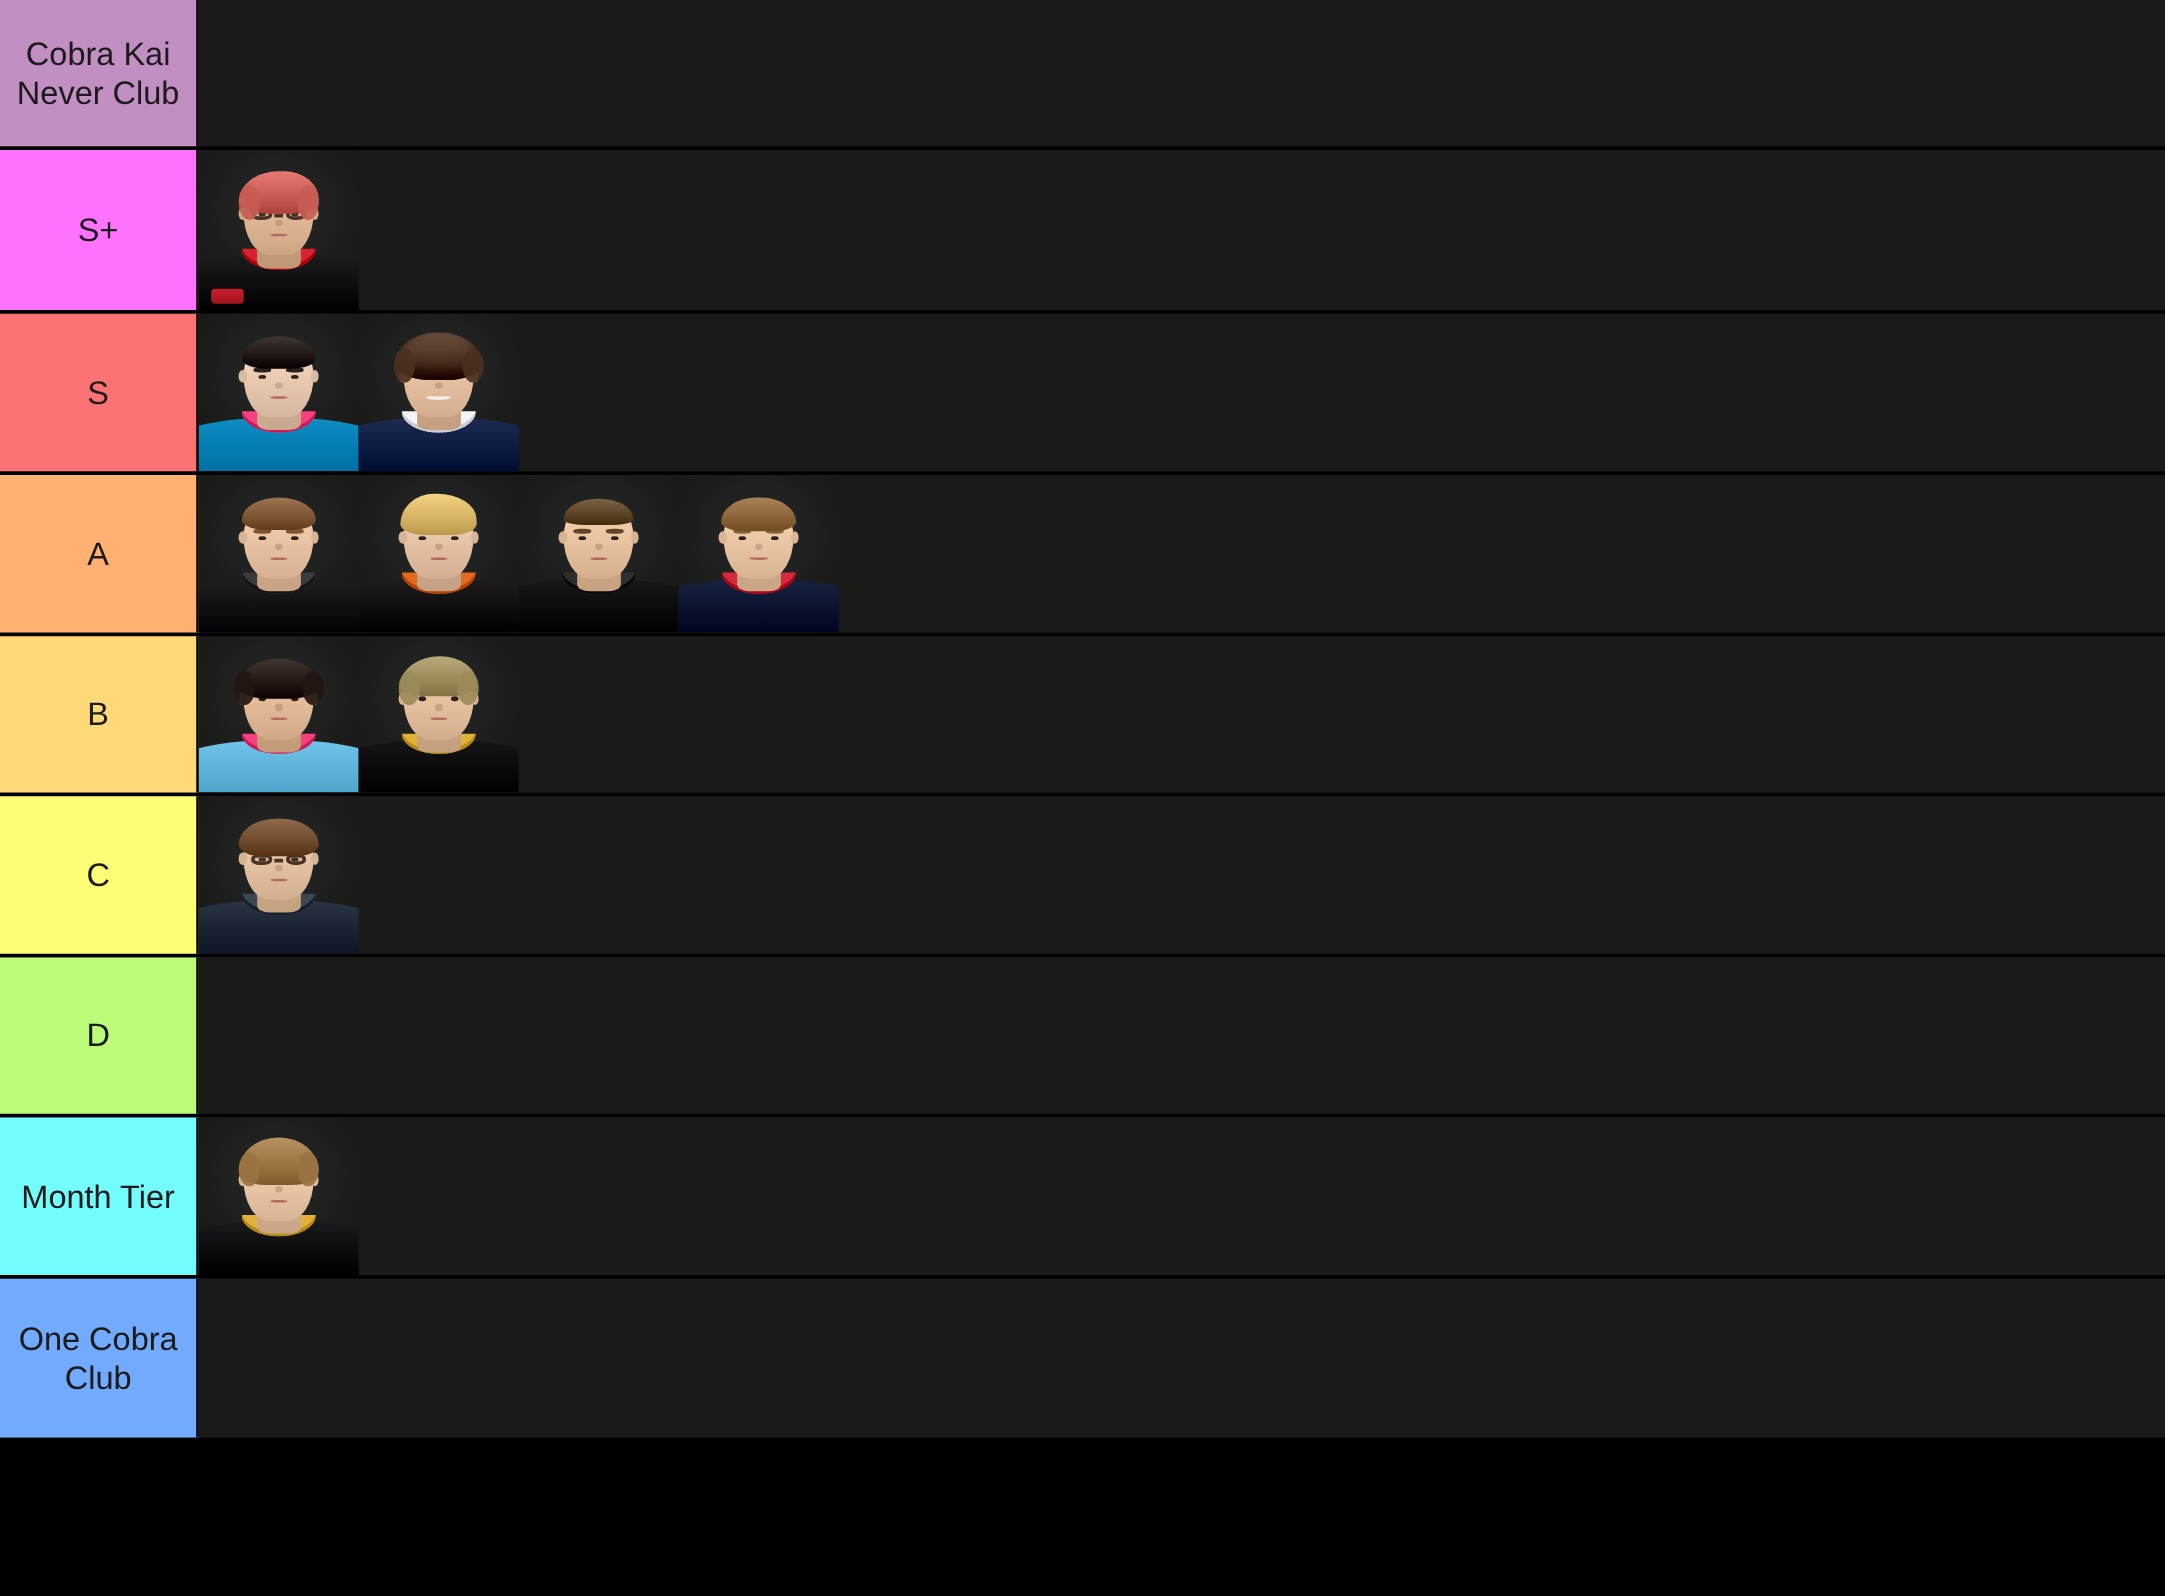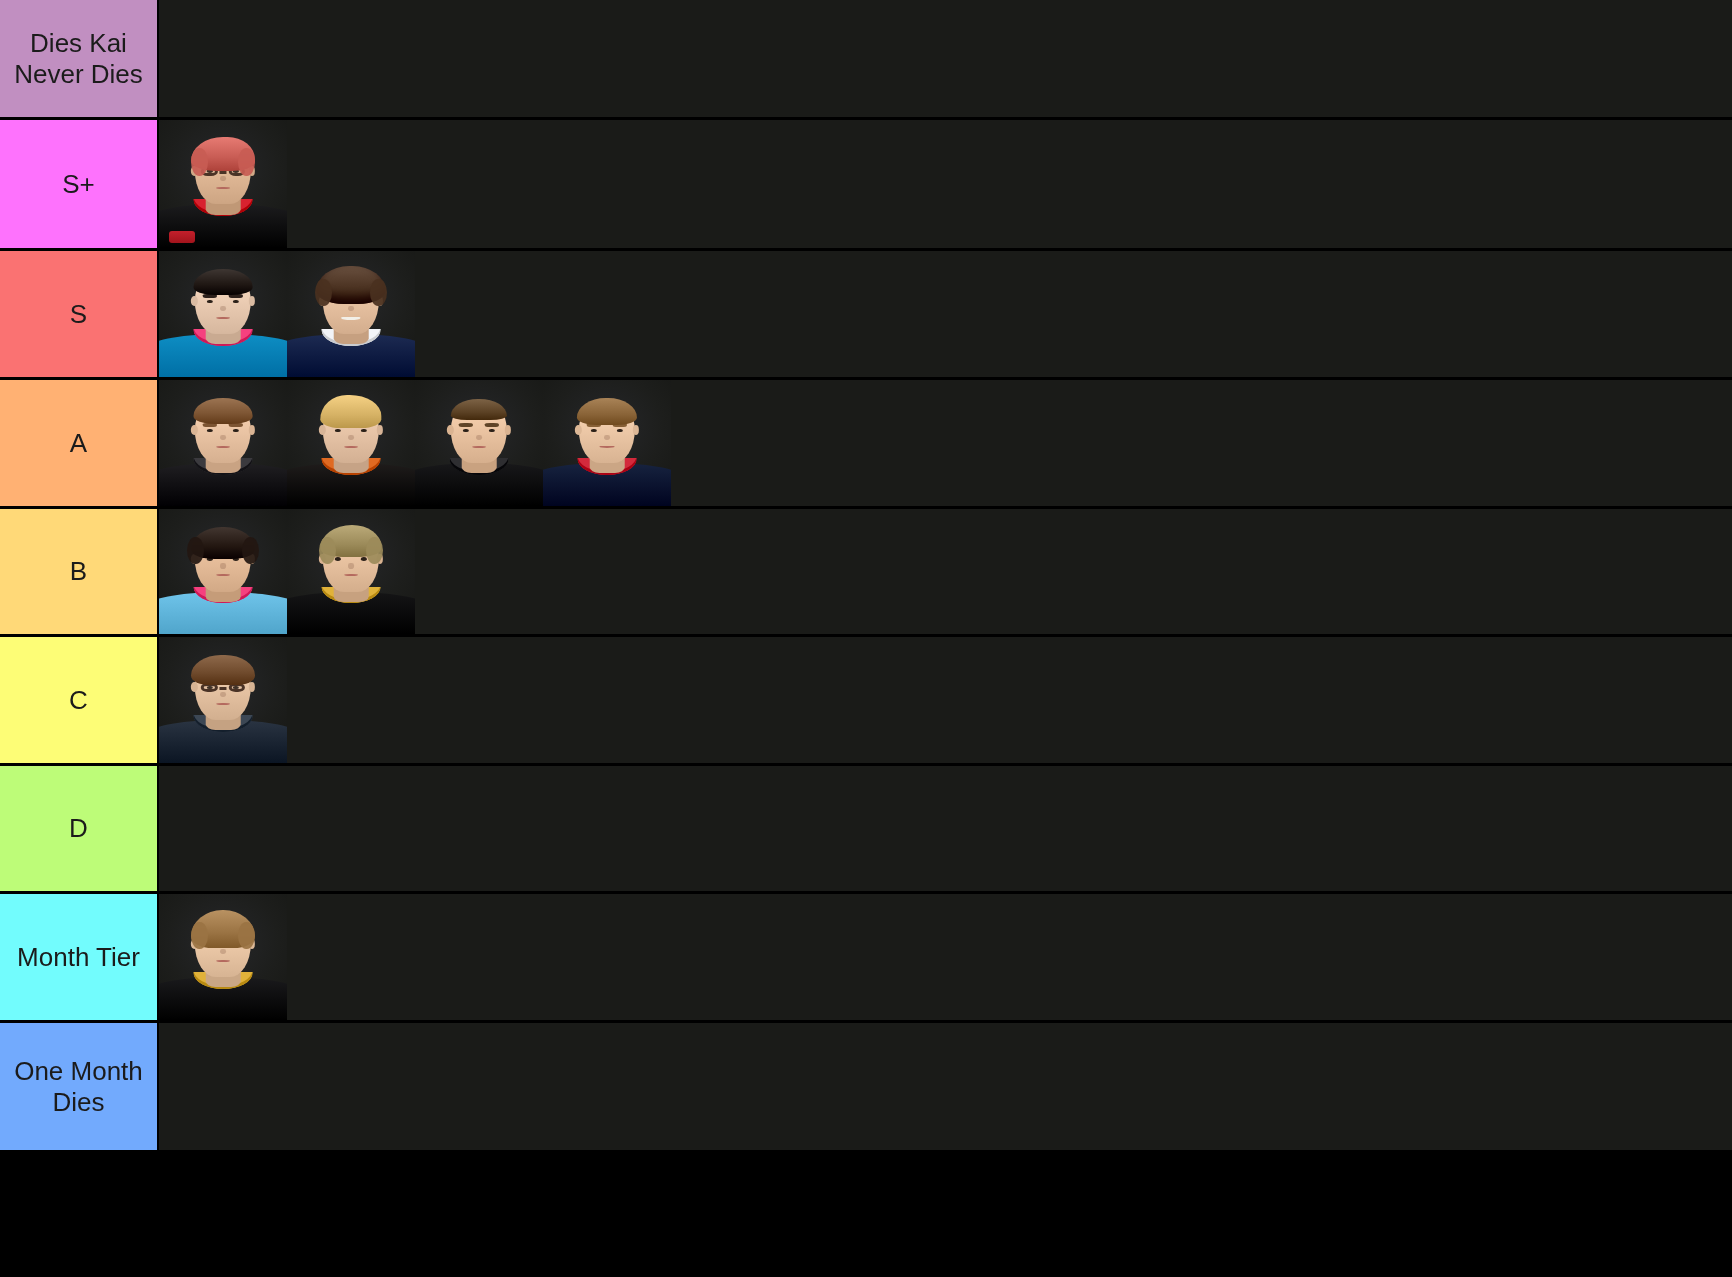--- a/index.html
+++ b/index.html
@@ -109,21 +109,21 @@
   }
   .logo{ position:absolute; border-radius:2px; }
   .tier-label-text{ display:block; }
 </style>
 </head>
 <body>
 
 <div id="tier-list">
     <div class="tier-row" style="height: 120px;">
       <div class="tier-label" style="background: rgb(193, 143, 193);">
-        <span class="tier-label-text">Dies Kai Never Dies</span>
+        <span class="tier-label-text">Cobra Kai Never Club</span>
       </div>
       <div class="tier-items"></div>
     </div>
     <div class="tier-row" style="height: 131px;">
       <div class="tier-label" style="background: rgb(254, 114, 253);">
         <span class="tier-label-text">S+</span>
       </div>
       <div class="tier-items">
         <div class="portrait">
           <div class="bg-vignette"></div>
@@ -371,17 +371,17 @@
             <div class="mouth" style="top: 72%; width: 24%; background: rgb(180, 105, 94);"></div>
           </div>
           <div class="hair" style="background: linear-gradient(rgb(185, 146, 98) 0%, rgb(154, 115, 67) 60%, rgb(128, 89, 41) 100%); width: 50%; height: 30%; top: 13%; border-radius: 50% 50% 34% 34% / 72% 72% 30% 30%;"></div>
           <div class="hair-side" style="width: 13%; height: 22%; top: 22%; left: 25%; background: rgb(154, 115, 67); opacity: 0.92;"></div>
           <div class="hair-side" style="width: 13%; height: 22%; top: 22%; right: 25%; background: rgb(154, 115, 67); opacity: 0.92;"></div>
         </div>
       </div>
     </div>
     <div class="tier-row" style="height: 127px;">
       <div class="tier-label" style="background: rgb(114, 170, 253);">
-        <span class="tier-label-text">One Month Dies</span>
+        <span class="tier-label-text">One Cobra Club</span>
       </div>
       <div class="tier-items"></div>
     </div>
   </div>
 
 </body></html>

